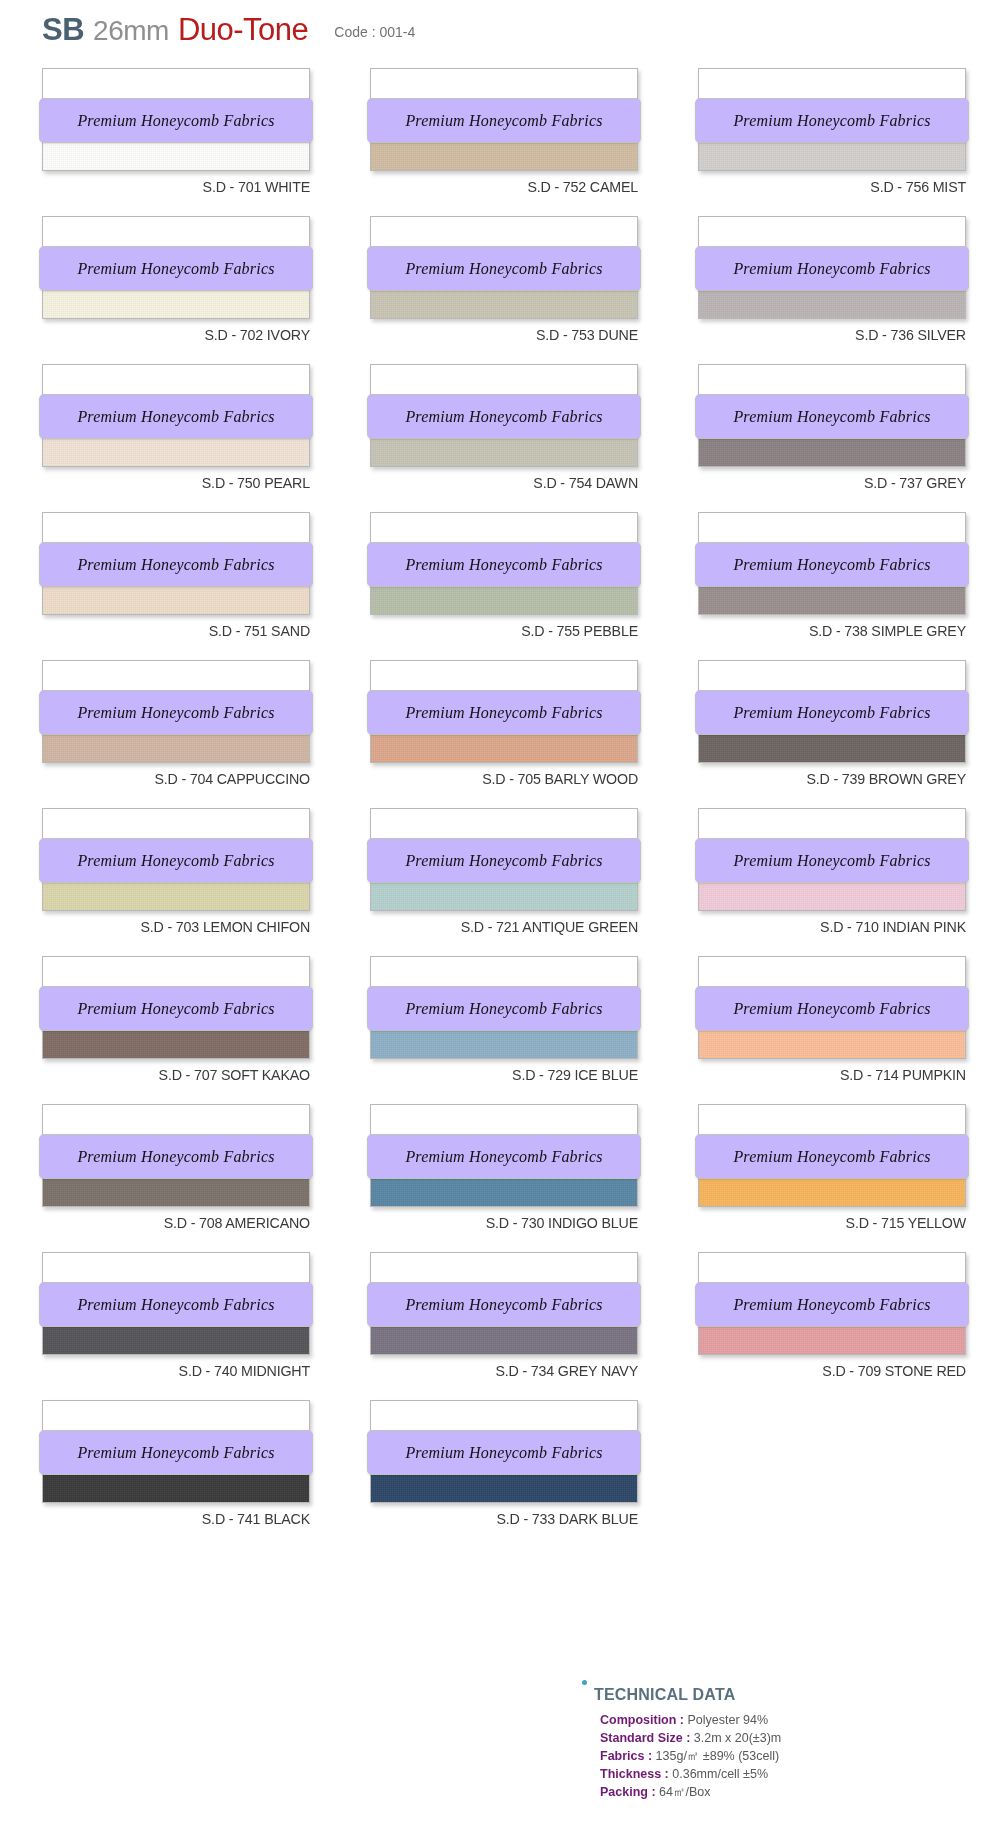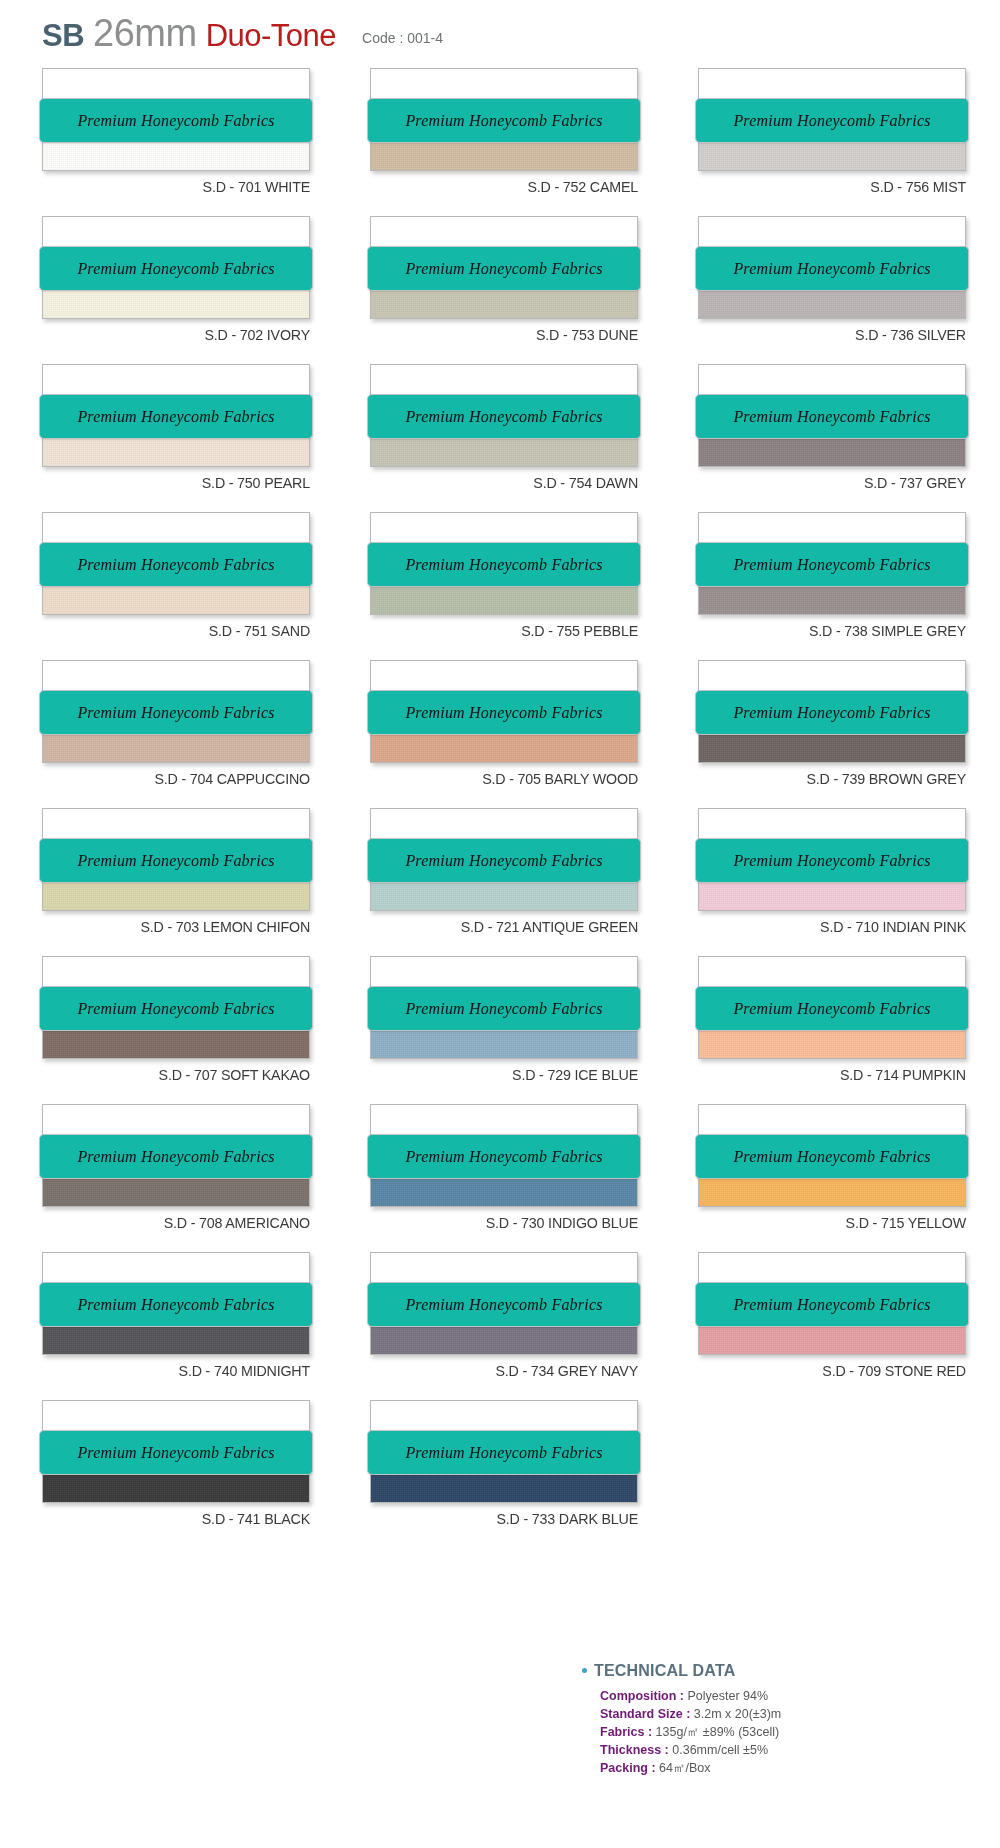--- a/index.html
+++ b/index.html
@@ -8,21 +8,21 @@
     background:#ffffff;
     font-family:"Liberation Sans", sans-serif;
     -webkit-font-smoothing:antialiased;
     overflow:hidden;
   }
   .page{position:relative;width:1000px;height:1848px;}
 
   
   .header{position:absolute;left:42px;top:12px;display:flex;align-items:baseline;}
   .h-sb{font-size:31px;font-weight:bold;color:#4a6170;letter-spacing:-0.5px;}
-  .h-mm{font-size:38px;font-weight:400;color:#8d8f91;letter-spacing:-0.5px;margin-left:9px;}
+  .h-mm{font-size:28px;font-weight:400;color:#8d8f91;letter-spacing:-0.5px;margin-left:9px;}
   .h-duo{font-size:31px;font-weight:400;color:#b91c1c;letter-spacing:-0.5px;margin-left:9px;}
   .h-code{font-size:14px;font-weight:400;color:#6f7376;letter-spacing:0px;margin-left:26px;position:relative;top:-3px;}
 
   
   .grid{position:absolute;left:0;top:68px;width:1000px;}
   .row{display:flex;width:1000px;height:148px;}
   .cell{width:312px;position:relative;}
   .cell.c0{margin-left:42px;}
   .cell.c1{margin-left:26px;}
   .cell.c2{margin-left:26px;}
@@ -49,21 +49,21 @@
     content:"";position:absolute;inset:0;
     background-image:
       repeating-linear-gradient(0deg, rgba(0,0,0,0.055) 0px, rgba(0,0,0,0.055) 1px, rgba(255,255,255,0.05) 1px, rgba(255,255,255,0.05) 2px),
       repeating-linear-gradient(90deg, rgba(0,0,0,0.05) 0px, rgba(0,0,0,0.05) 1px, rgba(255,255,255,0.06) 1px, rgba(255,255,255,0.06) 2px);
     pointer-events:none;
   }
   .band-color.plain::after{opacity:0.45;}
   
   .label-band{
     position:absolute;left:-4px;right:-4px;top:29px;height:45px;
-    background:#14b8a6;
+    background:#c4b5fd;
     border:1px solid #c2c2c2;
     border-radius:5px;
     box-sizing:border-box;
     display:flex;align-items:center;justify-content:center;
     box-shadow:0 1px 2px rgba(0,0,0,0.10);
     z-index:3;
   }
   .label-band span{
     font-family:"Liberation Serif", "DejaVu Serif", serif;
     font-style:italic;
@@ -91,21 +91,21 @@
     position:absolute;
     left:582px;top:1662px;
     width:300px;
   }
   .tech-head{display:flex;align-items:center;margin-bottom:7px;}
   .tech-bullet{
     width:5px;height:5px;border-radius:50%;
     background:#3da4c4;margin-right:7px;position:relative;top:-1px;
   }
   .tech-title{
-    font-size:16px;font-weight:bold;color:#59707e;letter-spacing:0.2px;
+    font-size:16px;font-weight:bold;color:#59707e;letter-spacing:0.2px;margin-top:24px;
   }
   .tech-list{margin:0;padding:0;list-style:none;padding-left:18px;}
   .tech-list li{
     font-size:12.5px;
     line-height:18px;
     color:#58595b;
     white-space:nowrap;
   }
   .tech-list li b{color:#701a75;font-weight:bold;}
 </style>

